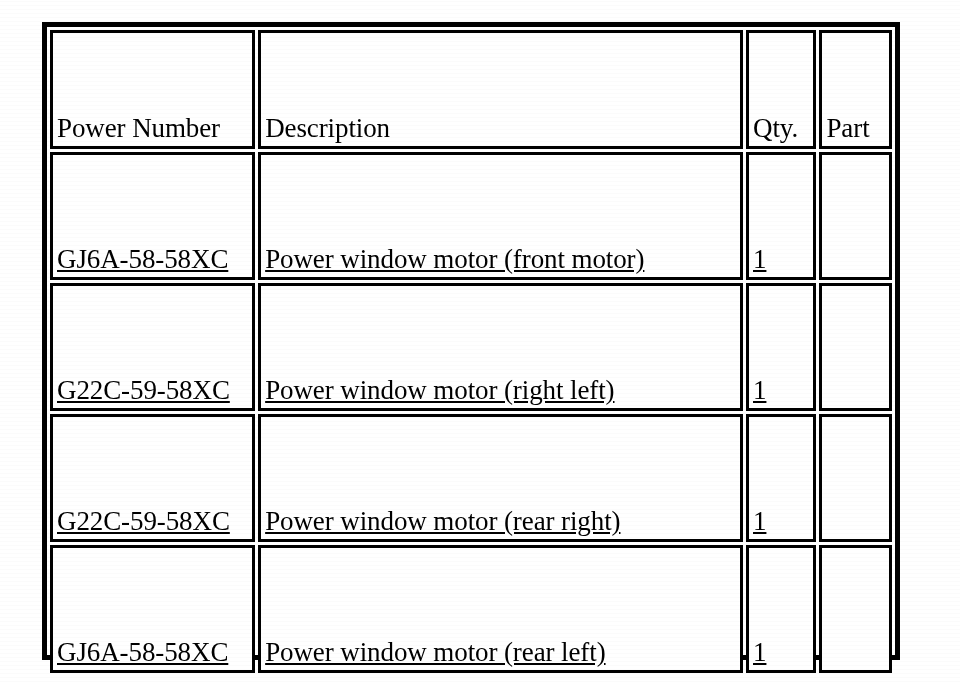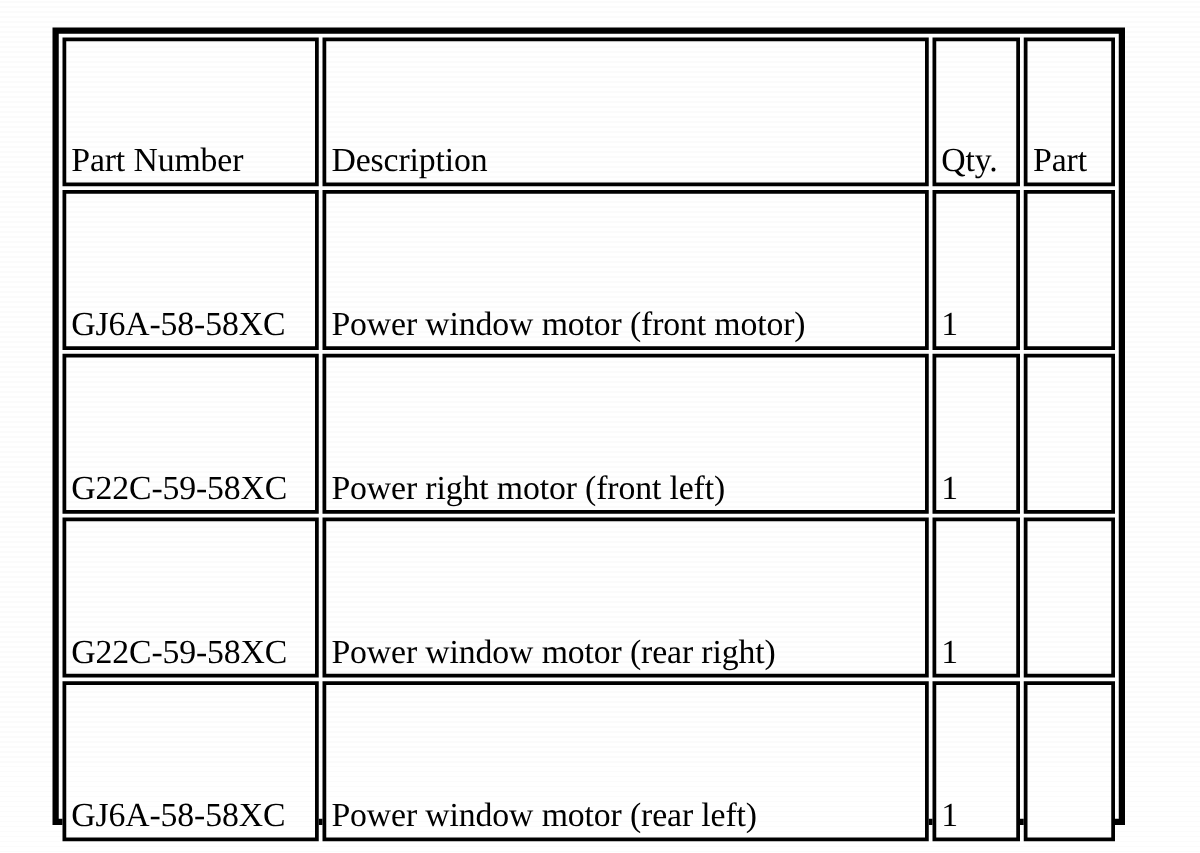--- a/index.html
+++ b/index.html
@@ -61,21 +61,21 @@
     vertical-align: bottom;
     padding: 0 0 3px 4px;
     background: #ffffff;
     font-size: 27px;
     line-height: 30px;
     white-space: nowrap;
     overflow: hidden;
   }
 
   .row-head td { height: 110px; }
-  .row-data td { height: 119px; }
+  .row-data td { height: 119px; text-decoration: underline; }
 
   .cell-text {
     display: block;
     letter-spacing: -0.1px;
   }
 
   
   .scan-noise {
     position: absolute;
     left: 0; top: 0;
@@ -97,21 +97,21 @@
     <table class="parts-table">
       <colgroup>
         <col class="col-part">
         <col class="col-desc">
         <col class="col-qty">
         <col class="col-note">
       </colgroup>
       <thead>
         <tr class="row-head">
           <td>
-            <span class="cell-text">Part Number</span>
+            <span class="cell-text">Power Number</span>
           </td>
           <td>
             <span class="cell-text">Description</span>
           </td>
           <td>
             <span class="cell-text">Qty.</span>
           </td>
           <td>
             <span class="cell-text">Part</span>
           </td>
@@ -130,21 +130,21 @@
           </td>
           <td>
             <span class="cell-text"></span>
           </td>
         </tr>
         <tr class="row-data">
           <td>
             <span class="cell-text">G22C-59-58XC</span>
           </td>
           <td>
-            <span class="cell-text">Power right motor (front left)</span>
+            <span class="cell-text">Power window motor (right left)</span>
           </td>
           <td>
             <span class="cell-text">1</span>
           </td>
           <td>
             <span class="cell-text"></span>
           </td>
         </tr>
         <tr class="row-data">
           <td>

